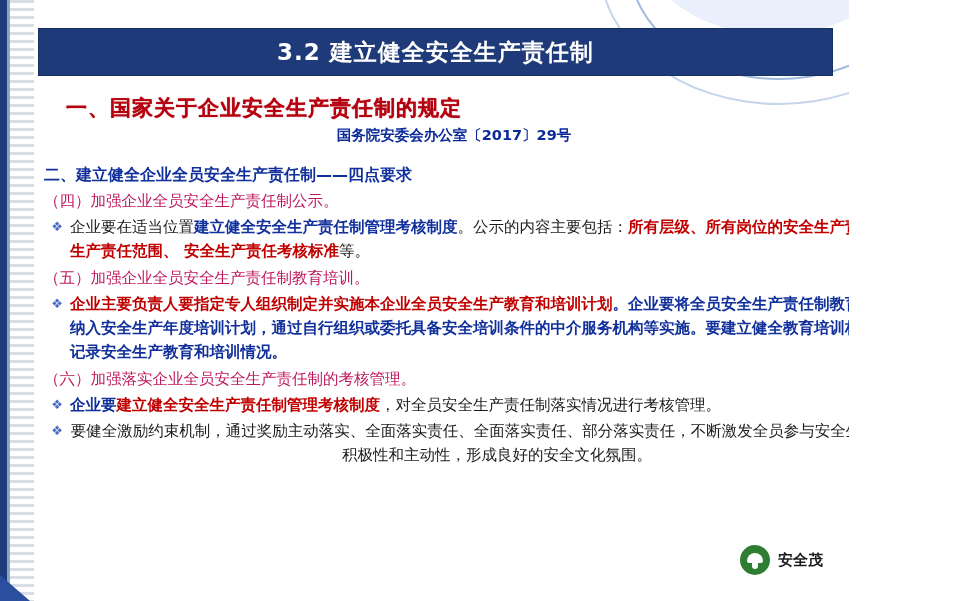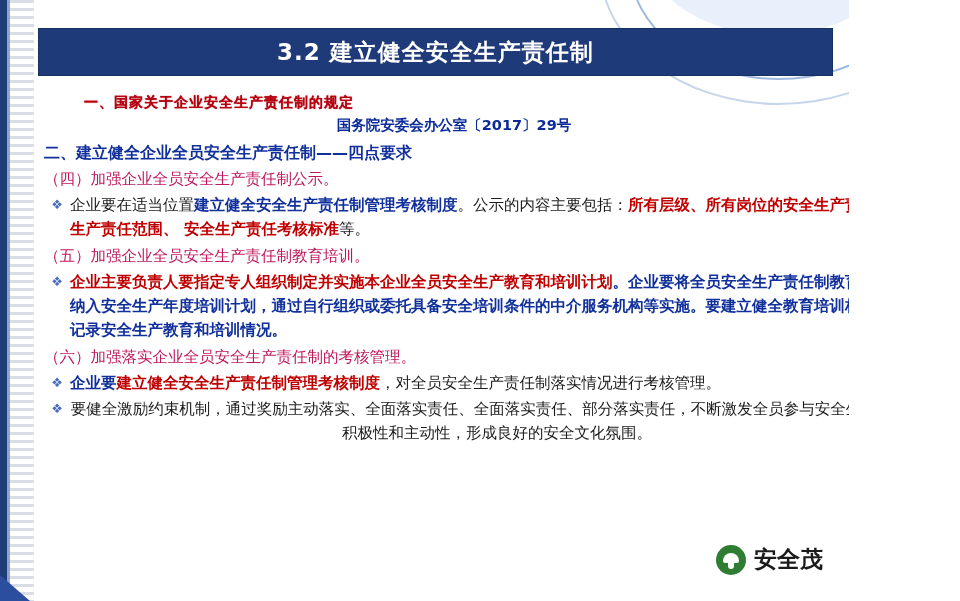--- a/index.html
+++ b/index.html
@@ -95,25 +95,25 @@
 
   
   .content {
     position: absolute;
     left: 44px; top: 86px;
     width: 880px;
   }
 
   .heading-red {
     color: #b4000f;
-    font-size: 14px;
+    font-size: 21px;
     font-weight: bold;
     font-family: Liberation Mono, monospace;
     letter-spacing: 1px;
-    margin: 8px 0 4px 40px;
+    margin: 8px 0 4px 22px;
     text-shadow: 0 0 1px #b4000f;
   }
 
   .subtitle-blue {
     color: #0b2a9a;
     font-size: 16.5px;
     font-weight: bold;
     text-align: center;
     font-family: "DejaVu Sans", sans-serif;
     margin: 8px 0 1px 0;
@@ -127,21 +127,21 @@
     font-family: "DejaVu Sans", sans-serif;
     margin: 1px 0 6px 0;
     padding-right: 60px;
   }
 
   .line-blue-bold {
     color: #11309b;
     font-size: 16px;
     font-weight: bold;
     font-family: "DejaVu Sans", sans-serif;
-    margin: 8px 0 3px 0;
+    margin: 20px 0 3px 0;
   }
 
   .para {
     font-size: 15.5px;
     font-family: "DejaVu Sans", sans-serif;
     color: #be185d;
     line-height: 1.55;
     margin: 3px 0 2px 0;
   }
 
@@ -196,21 +196,21 @@
   }
   .logo-circle::after {
     content: "";
     position: absolute;
     left: 12px; top: 17px;
     width: 6px; height: 7px;
     background: #ffffff;
     border-radius: 0 0 3px 3px;
   }
   .logo-text {
-    font-size: 23px;
+    font-size: 15px;
     font-weight: bold;
     color: #1b1b1b;
     font-family: "DejaVu Sans", sans-serif;
   }
 </style>
 </head>
 <body>
 
 <div id="slide">
 

